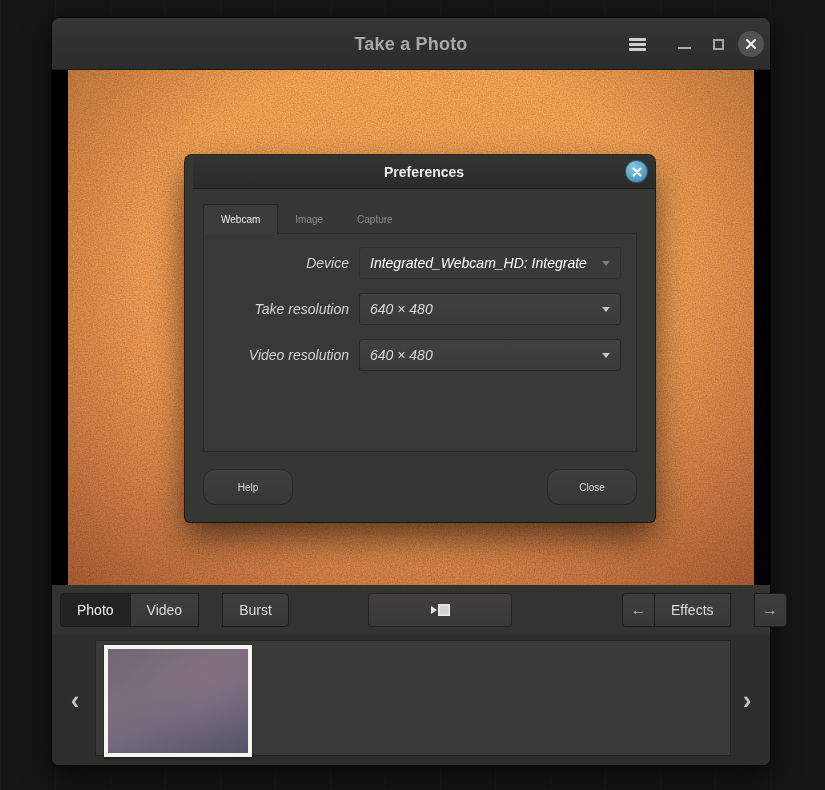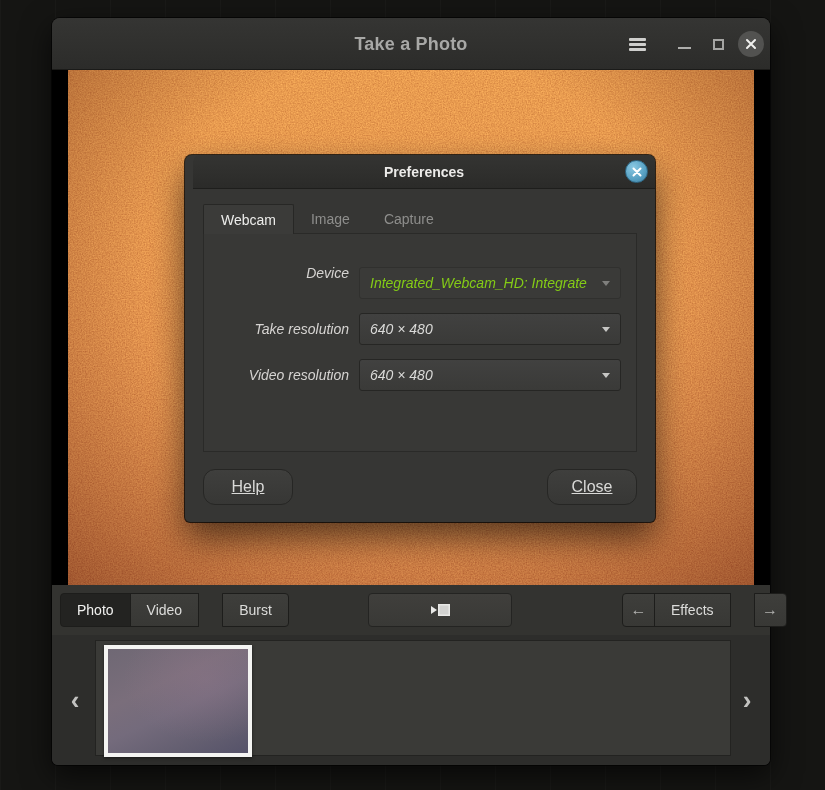--- a/index.html
+++ b/index.html
@@ -132,21 +132,21 @@
   .d-title { color:#ecebe9; font-size:14px; font-weight:bold; }
   .d-close {
     position:absolute; right:7px; top:5px; width:23px; height:23px; border-radius:50%;
     background:radial-gradient(circle at 35% 30%, #8ac8e2, #57a0c2 60%, #417e9e);
     border:1px solid #2f6a88;
     display:flex; align-items:center; justify-content:center; cursor:default;
   }
   .tabs { position:absolute; left:18px; top:49px; height:30px; display:flex; z-index:2; }
   .tab {
     height:30px; display:flex; align-items:center; padding:0 17px;
-    font-size:14px; color:#8e8e8c; cursor:default;
+    font-size:10px; color:#8e8e8c; cursor:default;
   }
   .tab.active {
     background:#3b3b39; border:1px solid #272725; border-bottom:none;
     color:#ededeb; border-radius:2px 2px 0 0;
   }
   .frame {
     position:absolute; left:18px; top:78px; width:434px; height:219px;
     border:1px solid #2a2a28; background:#383836; padding:13px 15px;font-style:italic;
   }
   .row { display:flex; align-items:center; margin-bottom:14px; }
@@ -155,27 +155,27 @@
     color:#d6d4d2; font-size:14px; white-space:nowrap;
   }
   .combo {
     flex:1; height:32px; border:1px solid #262624; border-radius:3px;
     background:linear-gradient(#414140,#3a3a38);
     display:flex; align-items:center; padding:0 10px;
     color:#dadad8; font-size:14px; cursor:default;
   }
   .combo .val { flex:1; white-space:nowrap; overflow:hidden; }
   .caret { width:0; height:0; border-left:4px solid transparent; border-right:4px solid transparent; border-top:5px solid #c6c6c4; margin-left:8px; }
-  .combo.disabled { background:#3a3a38; border-color:#30302e; color:#84cc16;margin-top:20px; }
+  .combo.disabled { background:#3a3a38; border-color:#30302e; color:#ffffff; }
   .combo.disabled .caret { border-top-color:#7f7f7d; }
   .dlg-btn {
     position:absolute; bottom:17px; width:90px; height:36px;
     background:linear-gradient(#3f3f3d,#373735); border:1px solid #262624; border-radius:12px;
     display:flex; align-items:center; justify-content:center;
-    color:#dadad8; font-size:16px; cursor:default;text-decoration:underline;
+    color:#dadad8; font-size:10px; cursor:default;
   }
   .help-btn { left:18px; }
   .dclose-btn { right:18px; }
 </style>
 </head>
 <body>
 
 <div class="window">
 
   <div class="titlebar">

